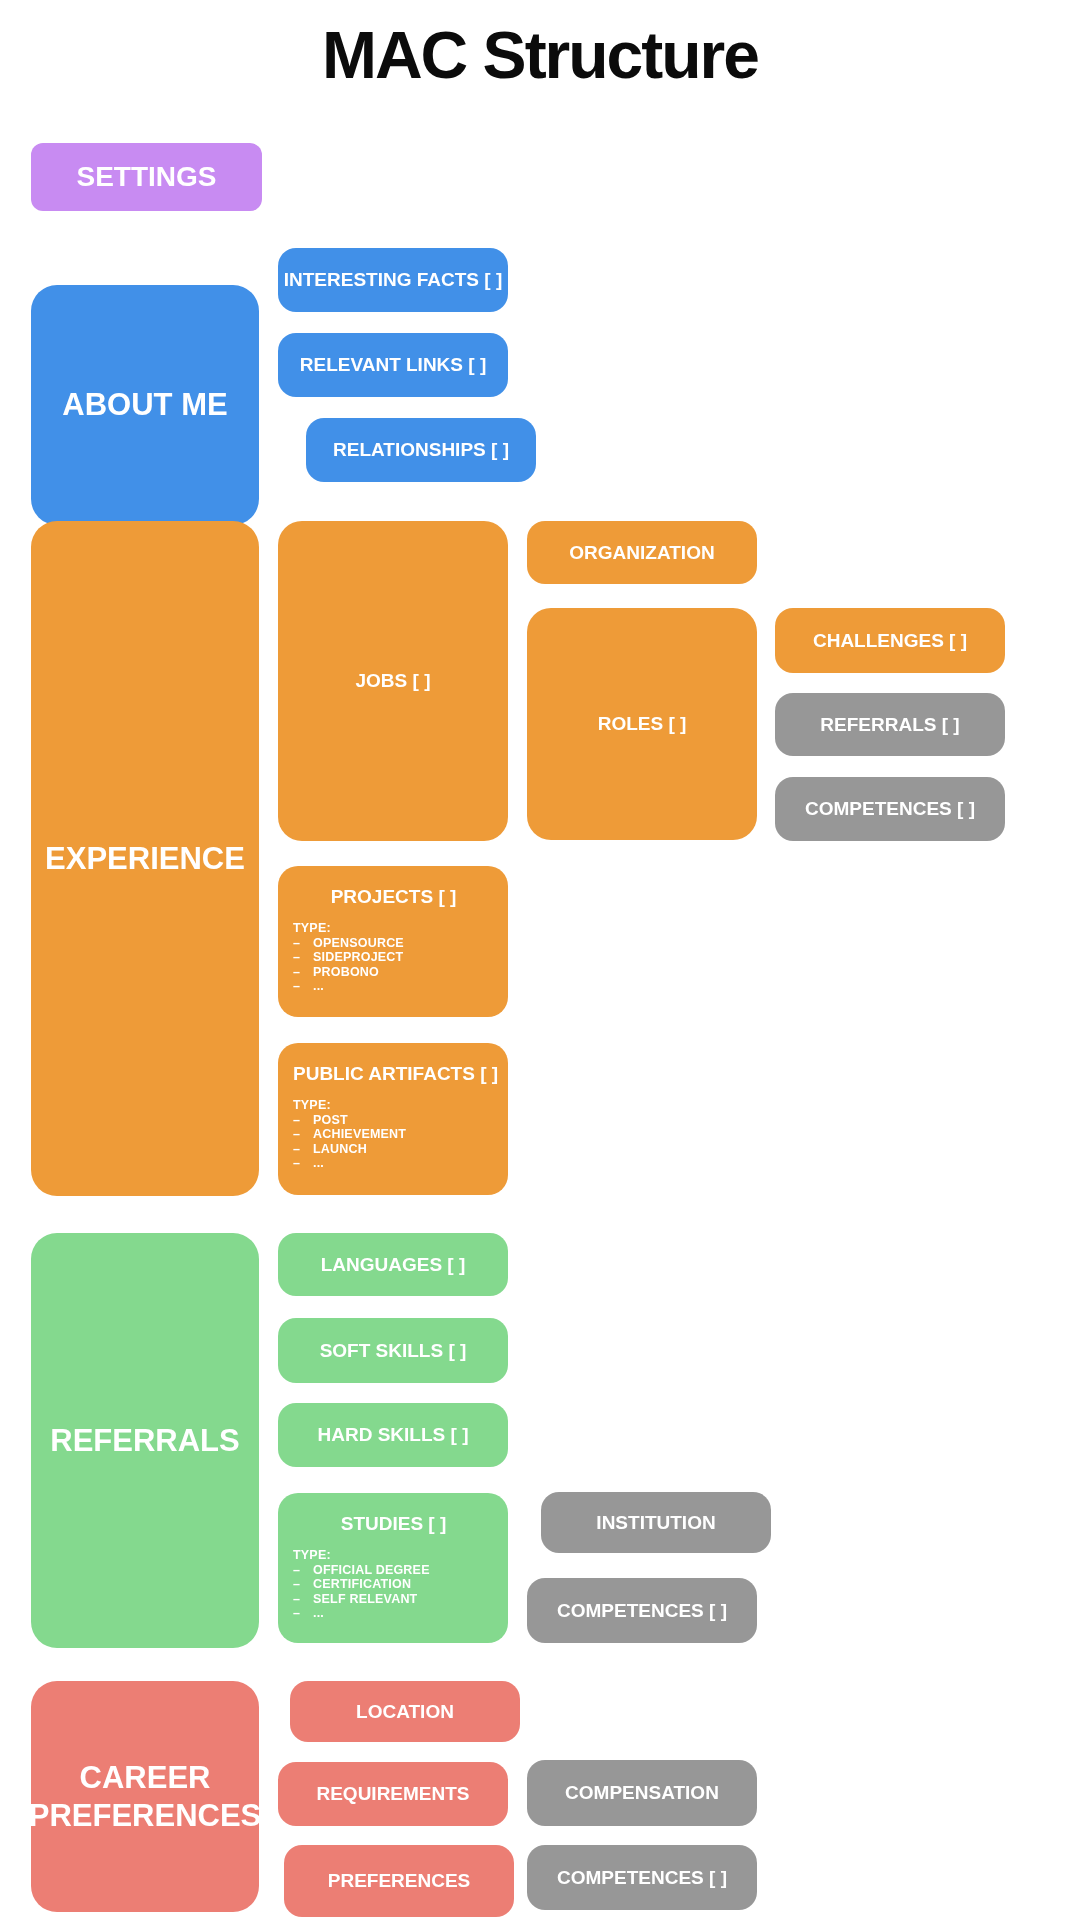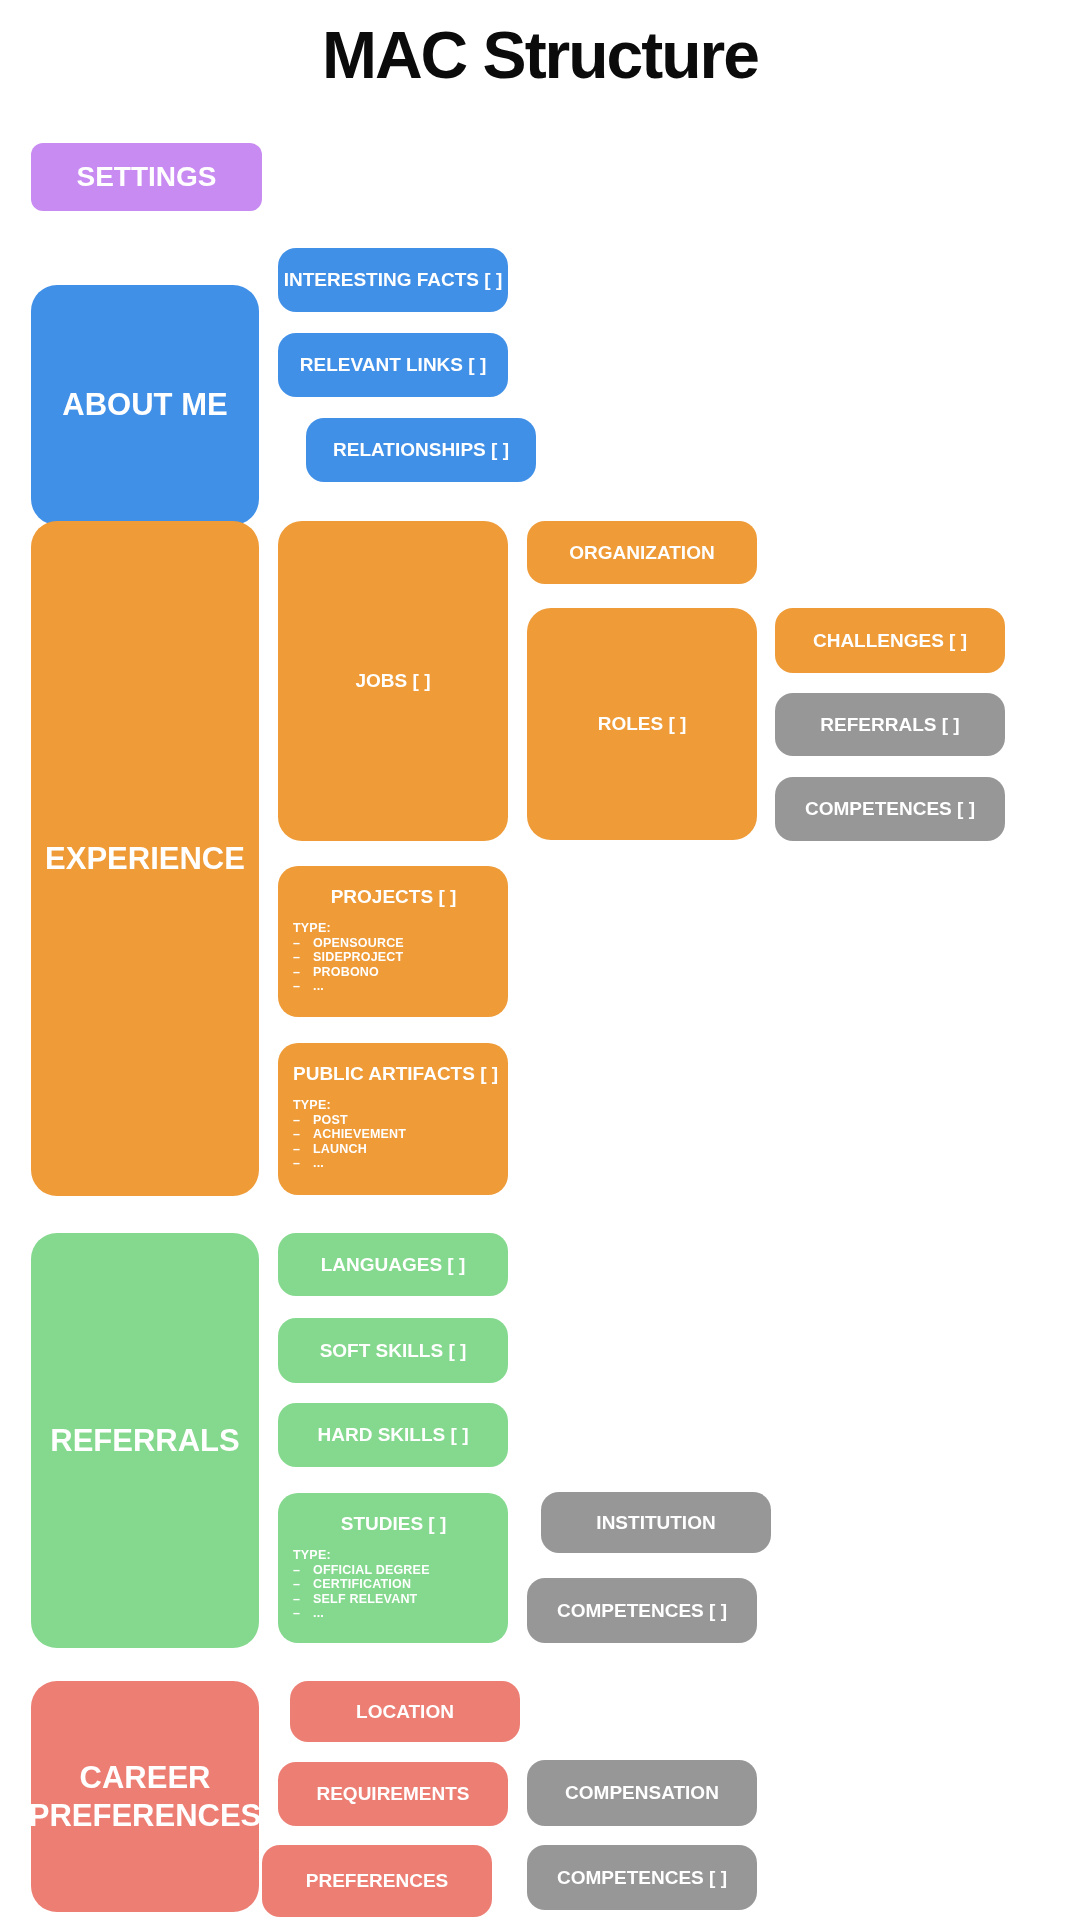--- a/index.html
+++ b/index.html
@@ -57,21 +57,21 @@
   #languages      { left: 278px; top: 1233px; width: 230px; height: 63px; }
   #soft-skills    { left: 278px; top: 1318px; width: 230px; height: 65px; }
   #hard-skills    { left: 278px; top: 1403px; width: 230px; height: 64px; }
   #studies        { left: 278px; top: 1493px; width: 230px; height: 150px; }
   #institution    { left: 527px; top: 1492px; width: 230px; height: 61px; margin-left: 14px; }
   #competences-kn { left: 527px; top: 1578px; width: 230px; height: 65px; }
 
   #career         { left: 31px;  top: 1681px; width: 228px; height: 231px; padding: 0 10px; }
   #location       { left: 290px; top: 1681px; width: 230px; height: 61px; }
   #requirements   { left: 278px; top: 1762px; width: 230px; height: 64px; }
-  #preferences    { left: 262px; top: 1845px; width: 230px; height: 72px; }
+  #preferences    { left: 284px; top: 1845px; width: 230px; height: 72px; }
   #compensation   { left: 527px; top: 1760px; width: 230px; height: 66px; justify-content: center; }
   #competences-cp { left: 527px; top: 1845px; width: 230px; height: 65px; }
 </style>
 </head>
 <body>
 
 <div class="canvas">
 
   <h1 class="title">MAC Structure</h1>
 

